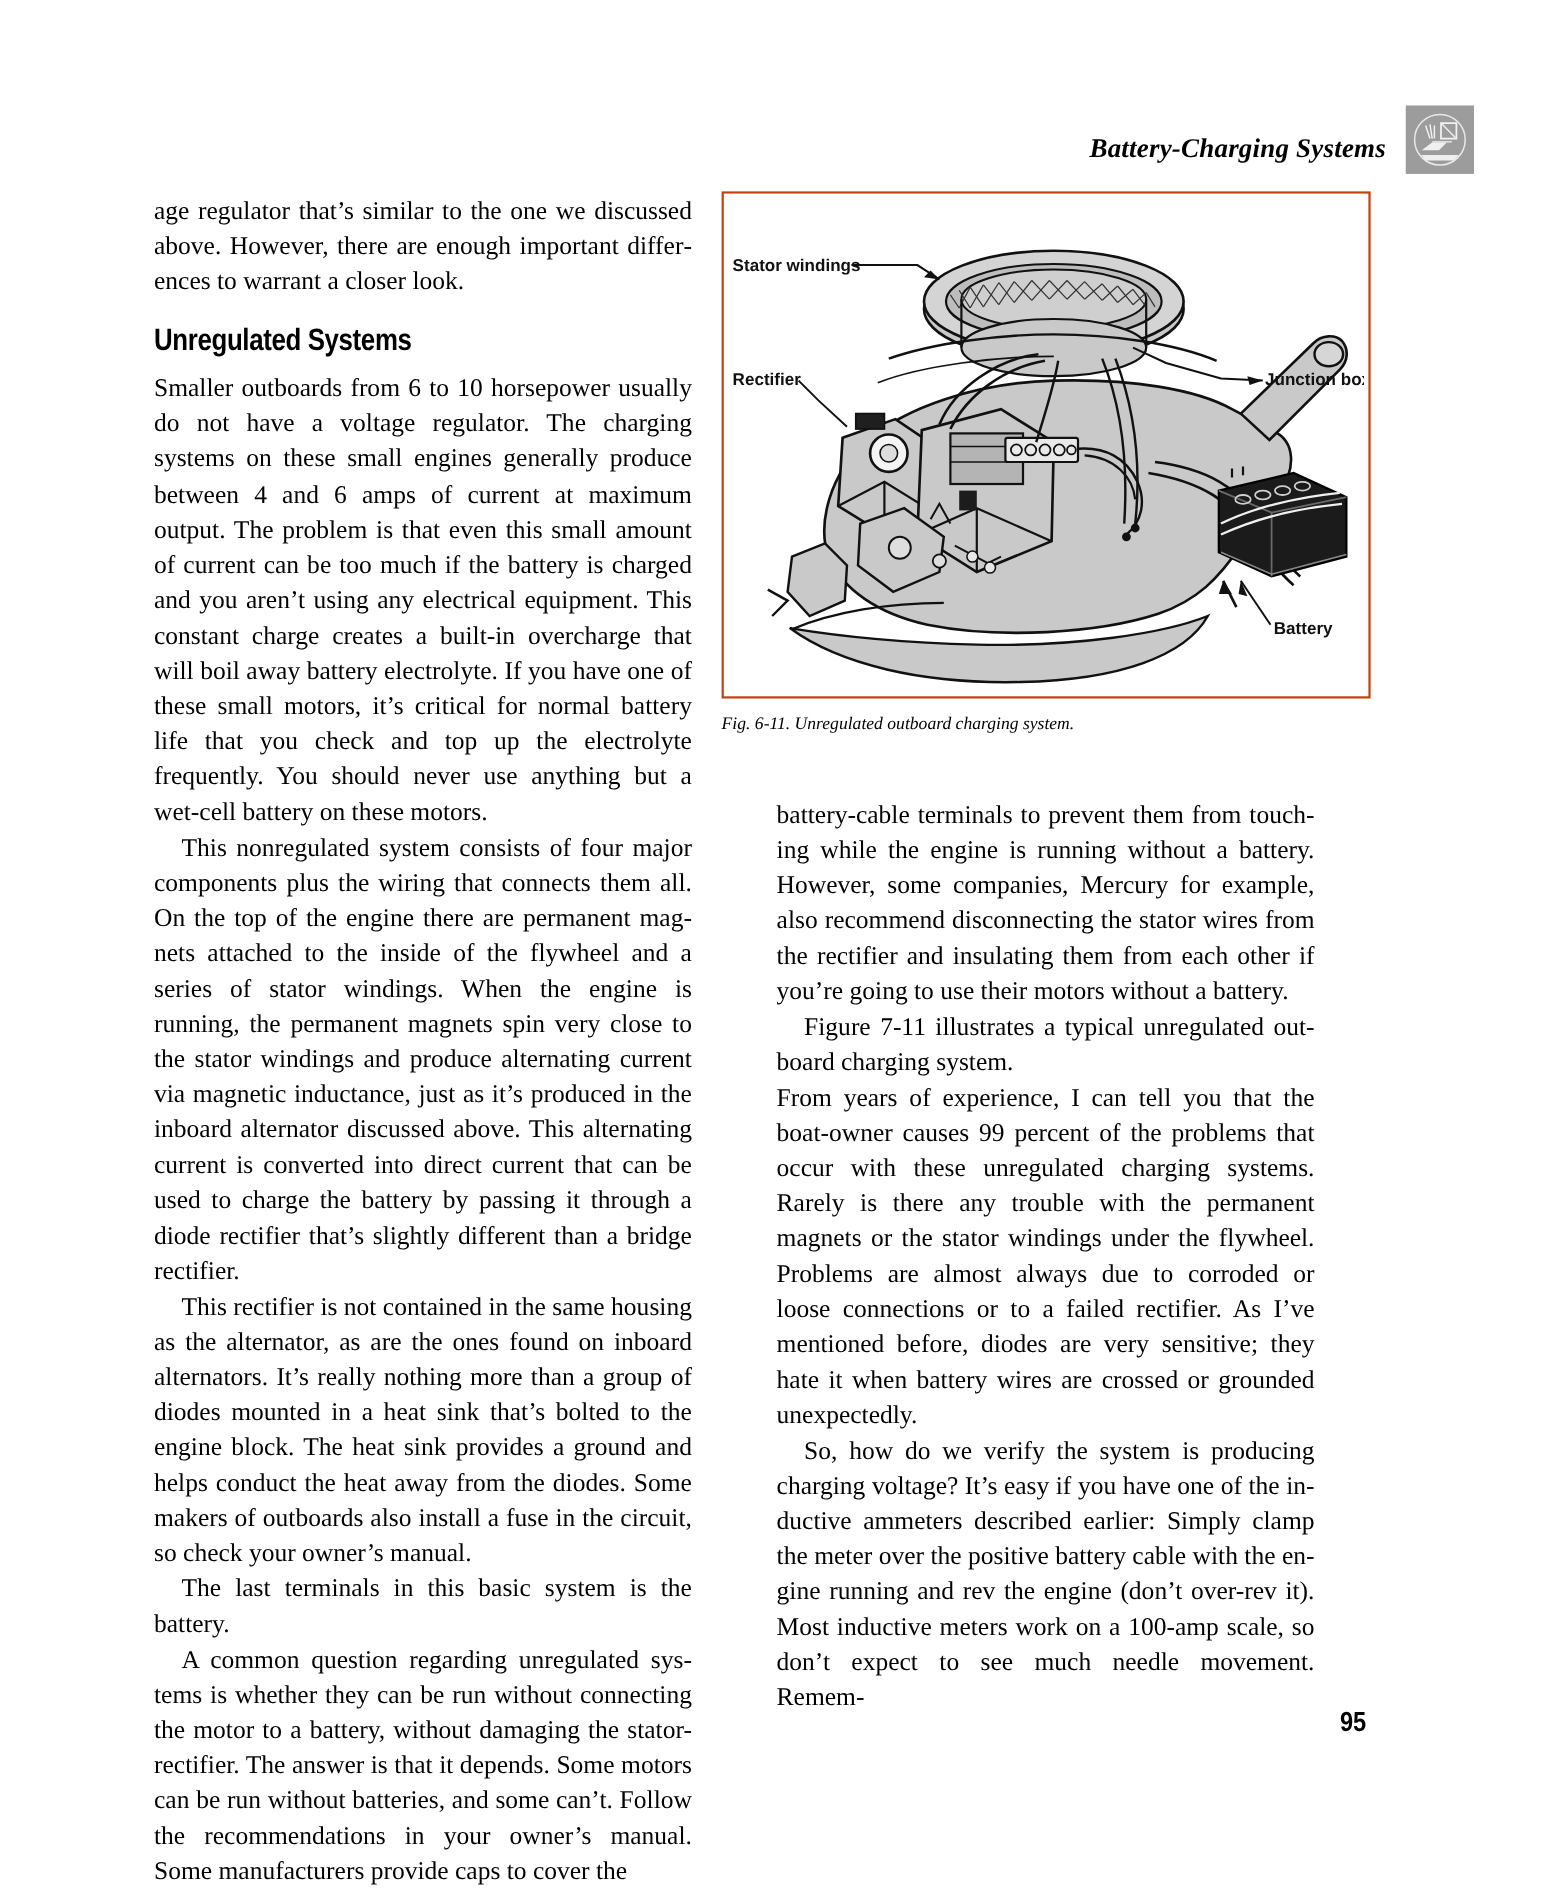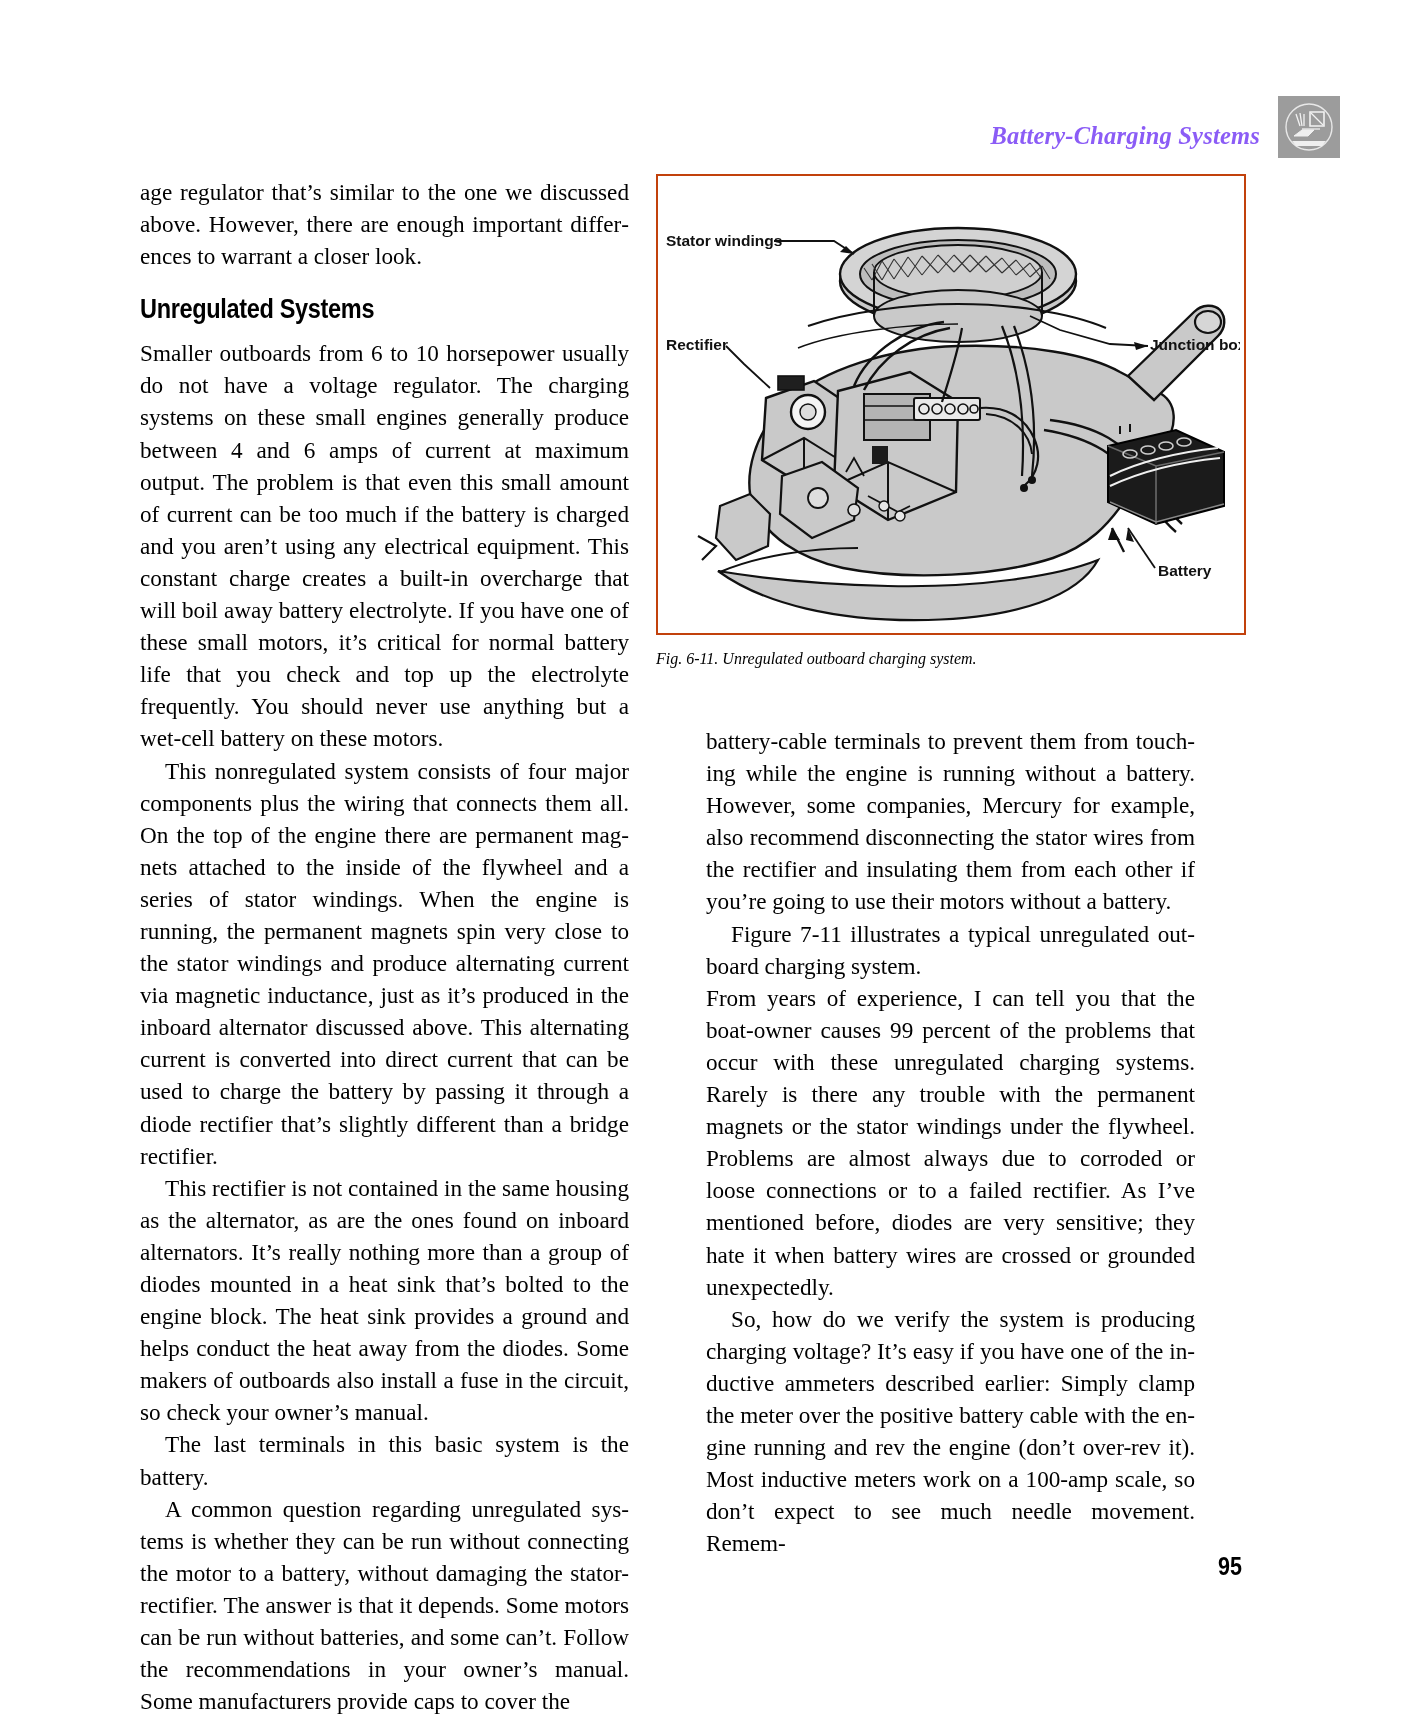--- a/index.html
+++ b/index.html
@@ -23,21 +23,21 @@
     left: 140px;
     top: 122px;
     width: 1120px;
     text-align: right;
     padding-right: 132px;
     font-family: "Liberation Serif", serif;
     font-weight: bold;
     font-style: italic;
     font-size: 24.5px;
     letter-spacing: 0.2px;
-    color: #8b5cf6;
+    color: #000000;
   }
   .logo-mark {
     position: absolute;
     left: 1278px;
     top: 96px;
     width: 62px;
     height: 62px;
     background: #9c9c9c;
   }
   .logo-mark svg { display: block; }

